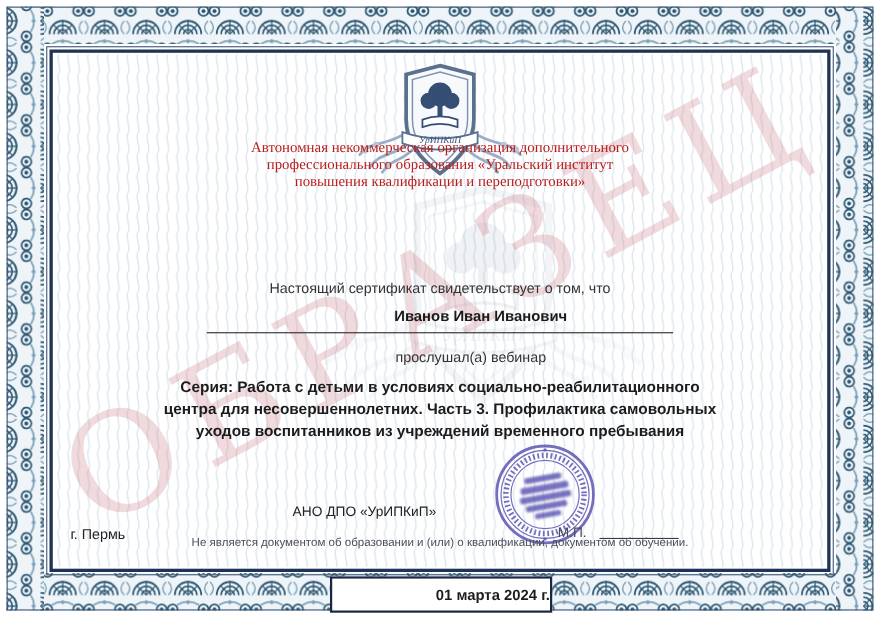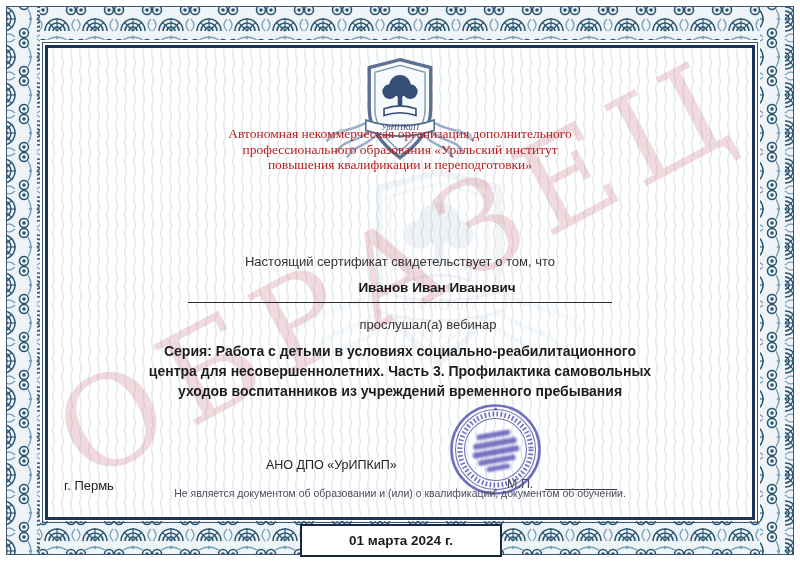--- a/index.html
+++ b/index.html
@@ -30,21 +30,21 @@
   .rule{left:139px;top:253px;width:424px;height:0;border-top:1.6px solid #2b2b2b;}
   .action{top:268px;font-size:13px;color:#333333;margin-left:28px;}
   .topic{top:292px;font-size:14px;font-weight:bold;line-height:20px;color:#1c1c1c;}
   .city{left:15px;top:429px;font-size:13px;color:#222222;}
   .director{left:217px;top:408px;font-size:12.5px;line-height:16px;color:#222222;}
   .seal{left:399px;top:353px;z-index:2;}
   .mp{left:458px;top:428px;font-size:12.5px;color:#4a4a58;}
   .sig{left:496px;top:440px;width:72px;height:0;border-top:1.8px solid #3a3a45;}
   .disclaimer{top:438px;font-size:10.5px;color:#4e4e5c;}
   .date-box{position:absolute;left:300px;top:524px;width:198px;height:29px;background:#ffffff;
-            border:2.5px solid #1a2744;z-index:5;display:flex;align-items:center;justify-content:center;
+            border:2.5px solid #1a2744;z-index:5;display:flex;align-items:center;justify-content:flex-end;
             font-size:13.5px;font-weight:bold;color:#1c1c1c;}
 </style>
 </head>
 <body>
 
 <div class="page">
 
   <svg width="0" height="0" style="position:absolute">
     <defs>
       <symbol id="logo-symbol" viewBox="0 0 140 100">

